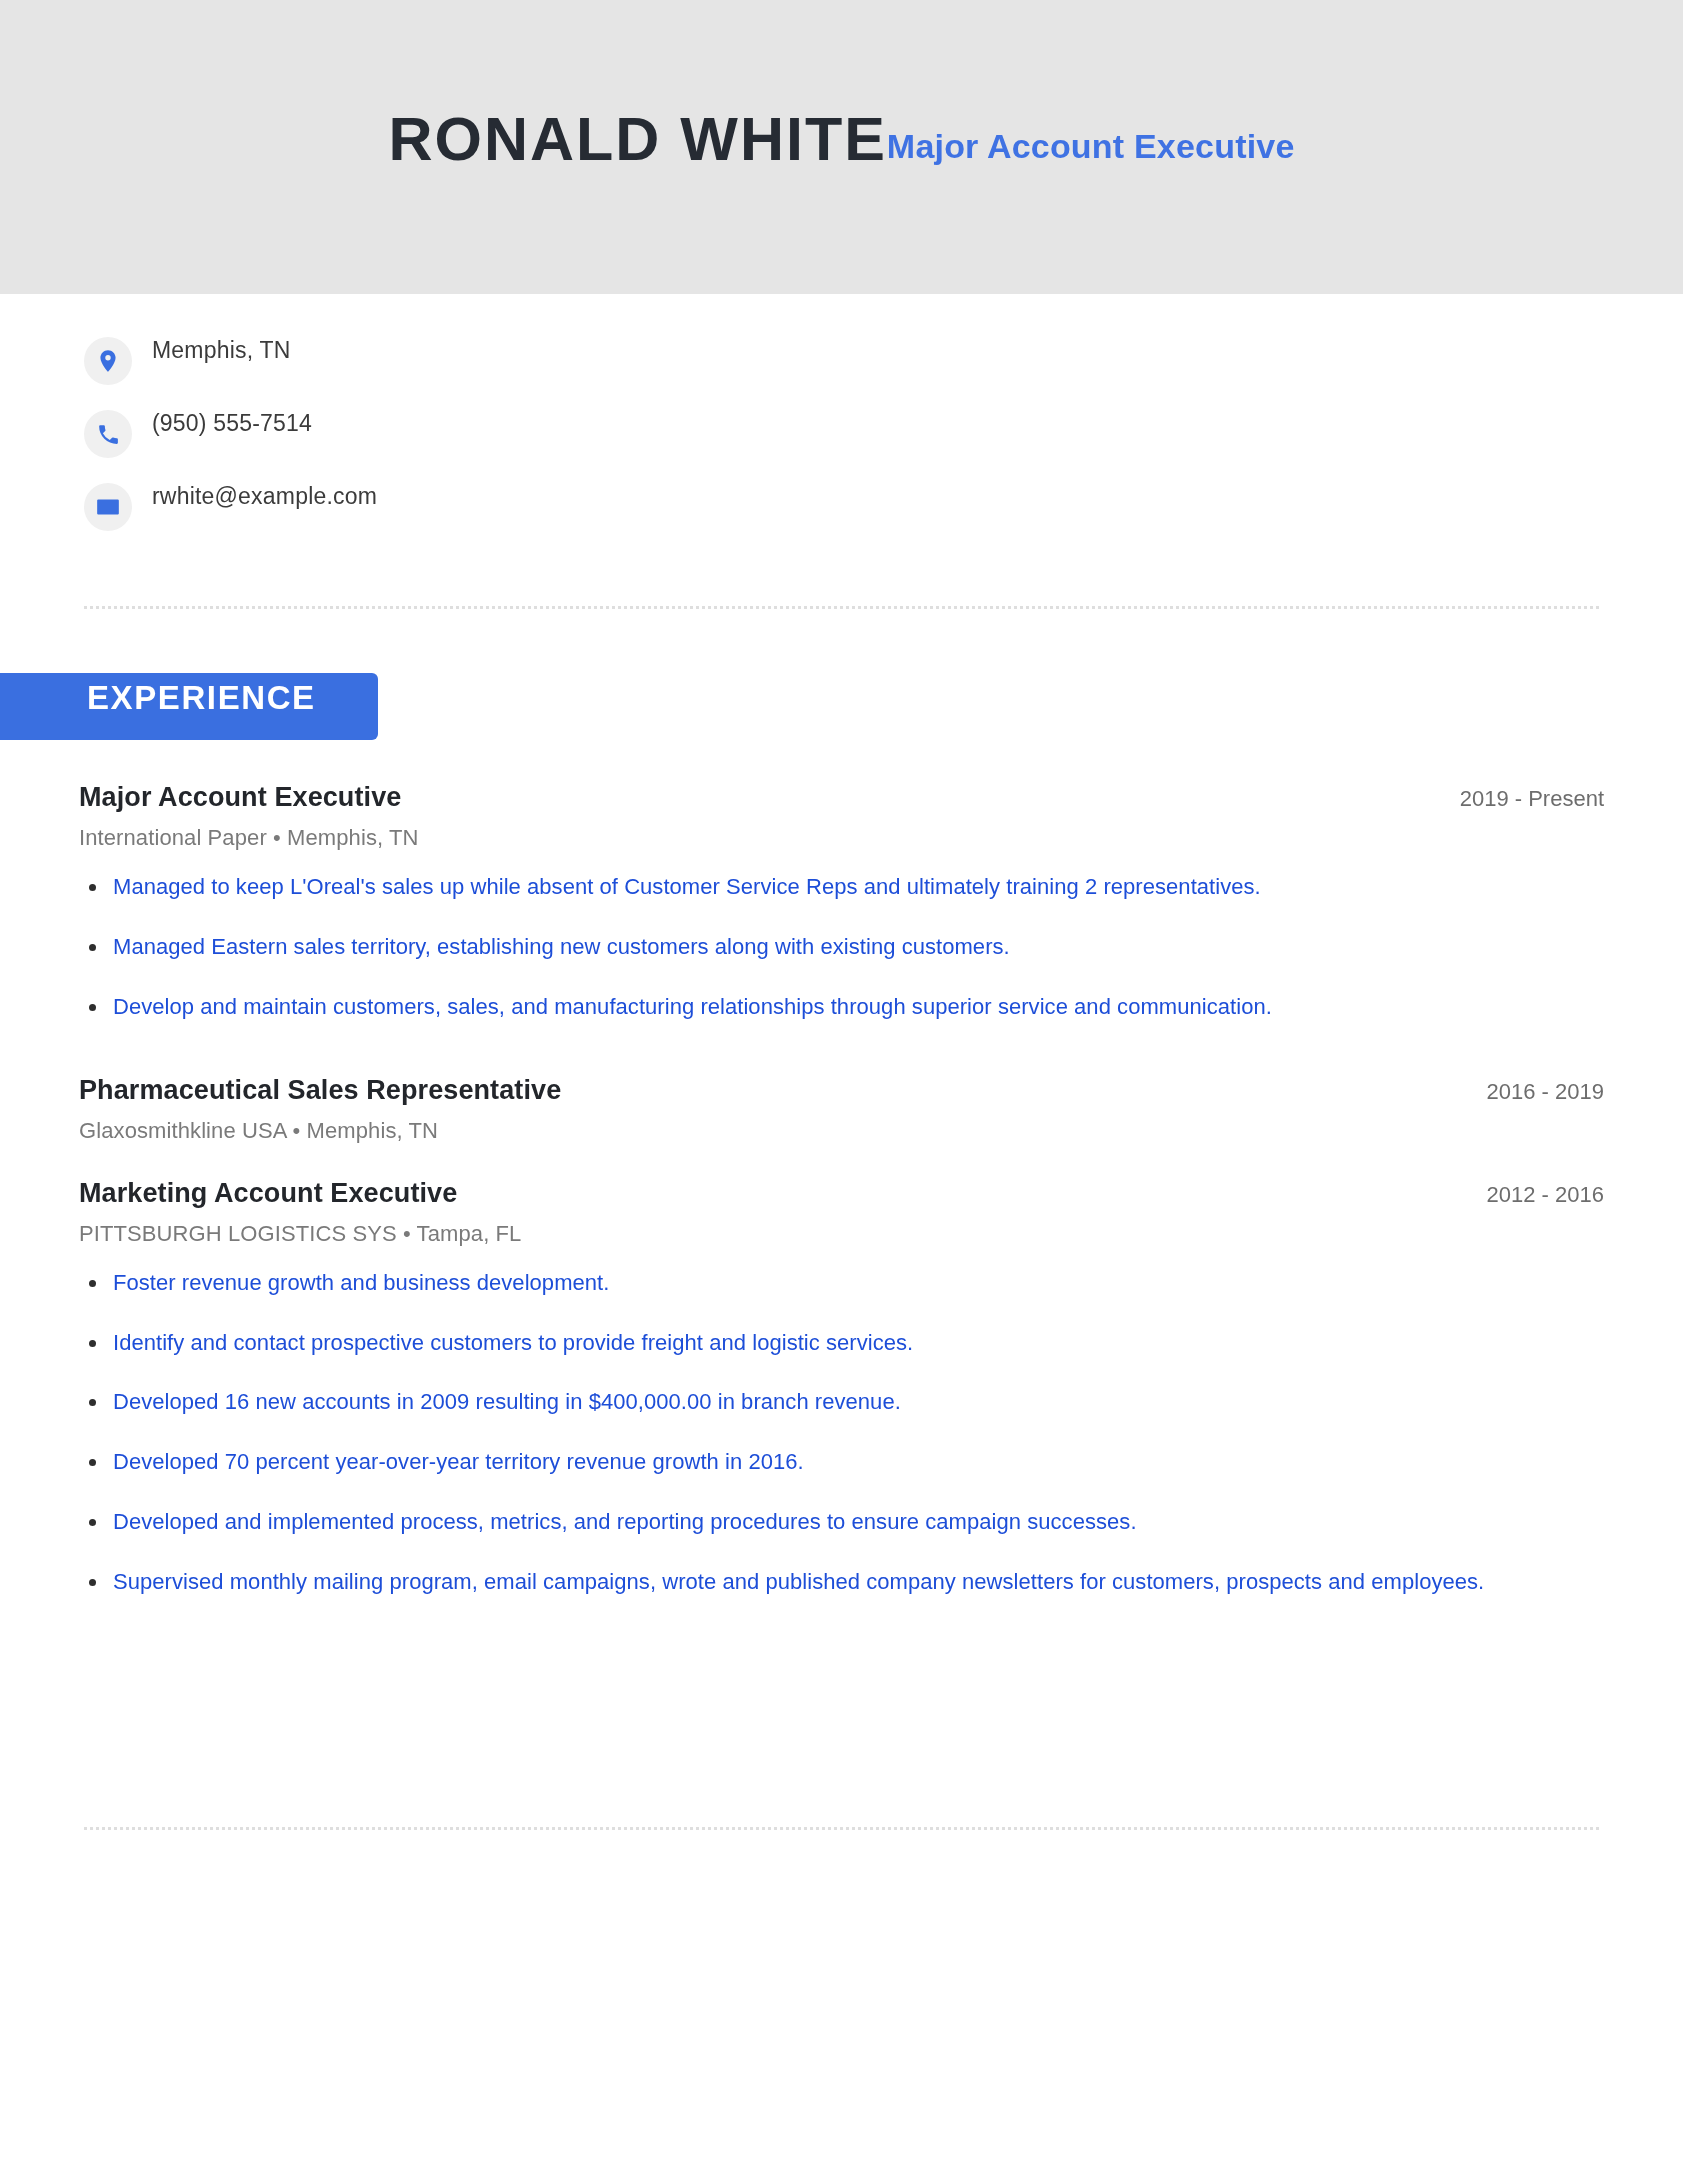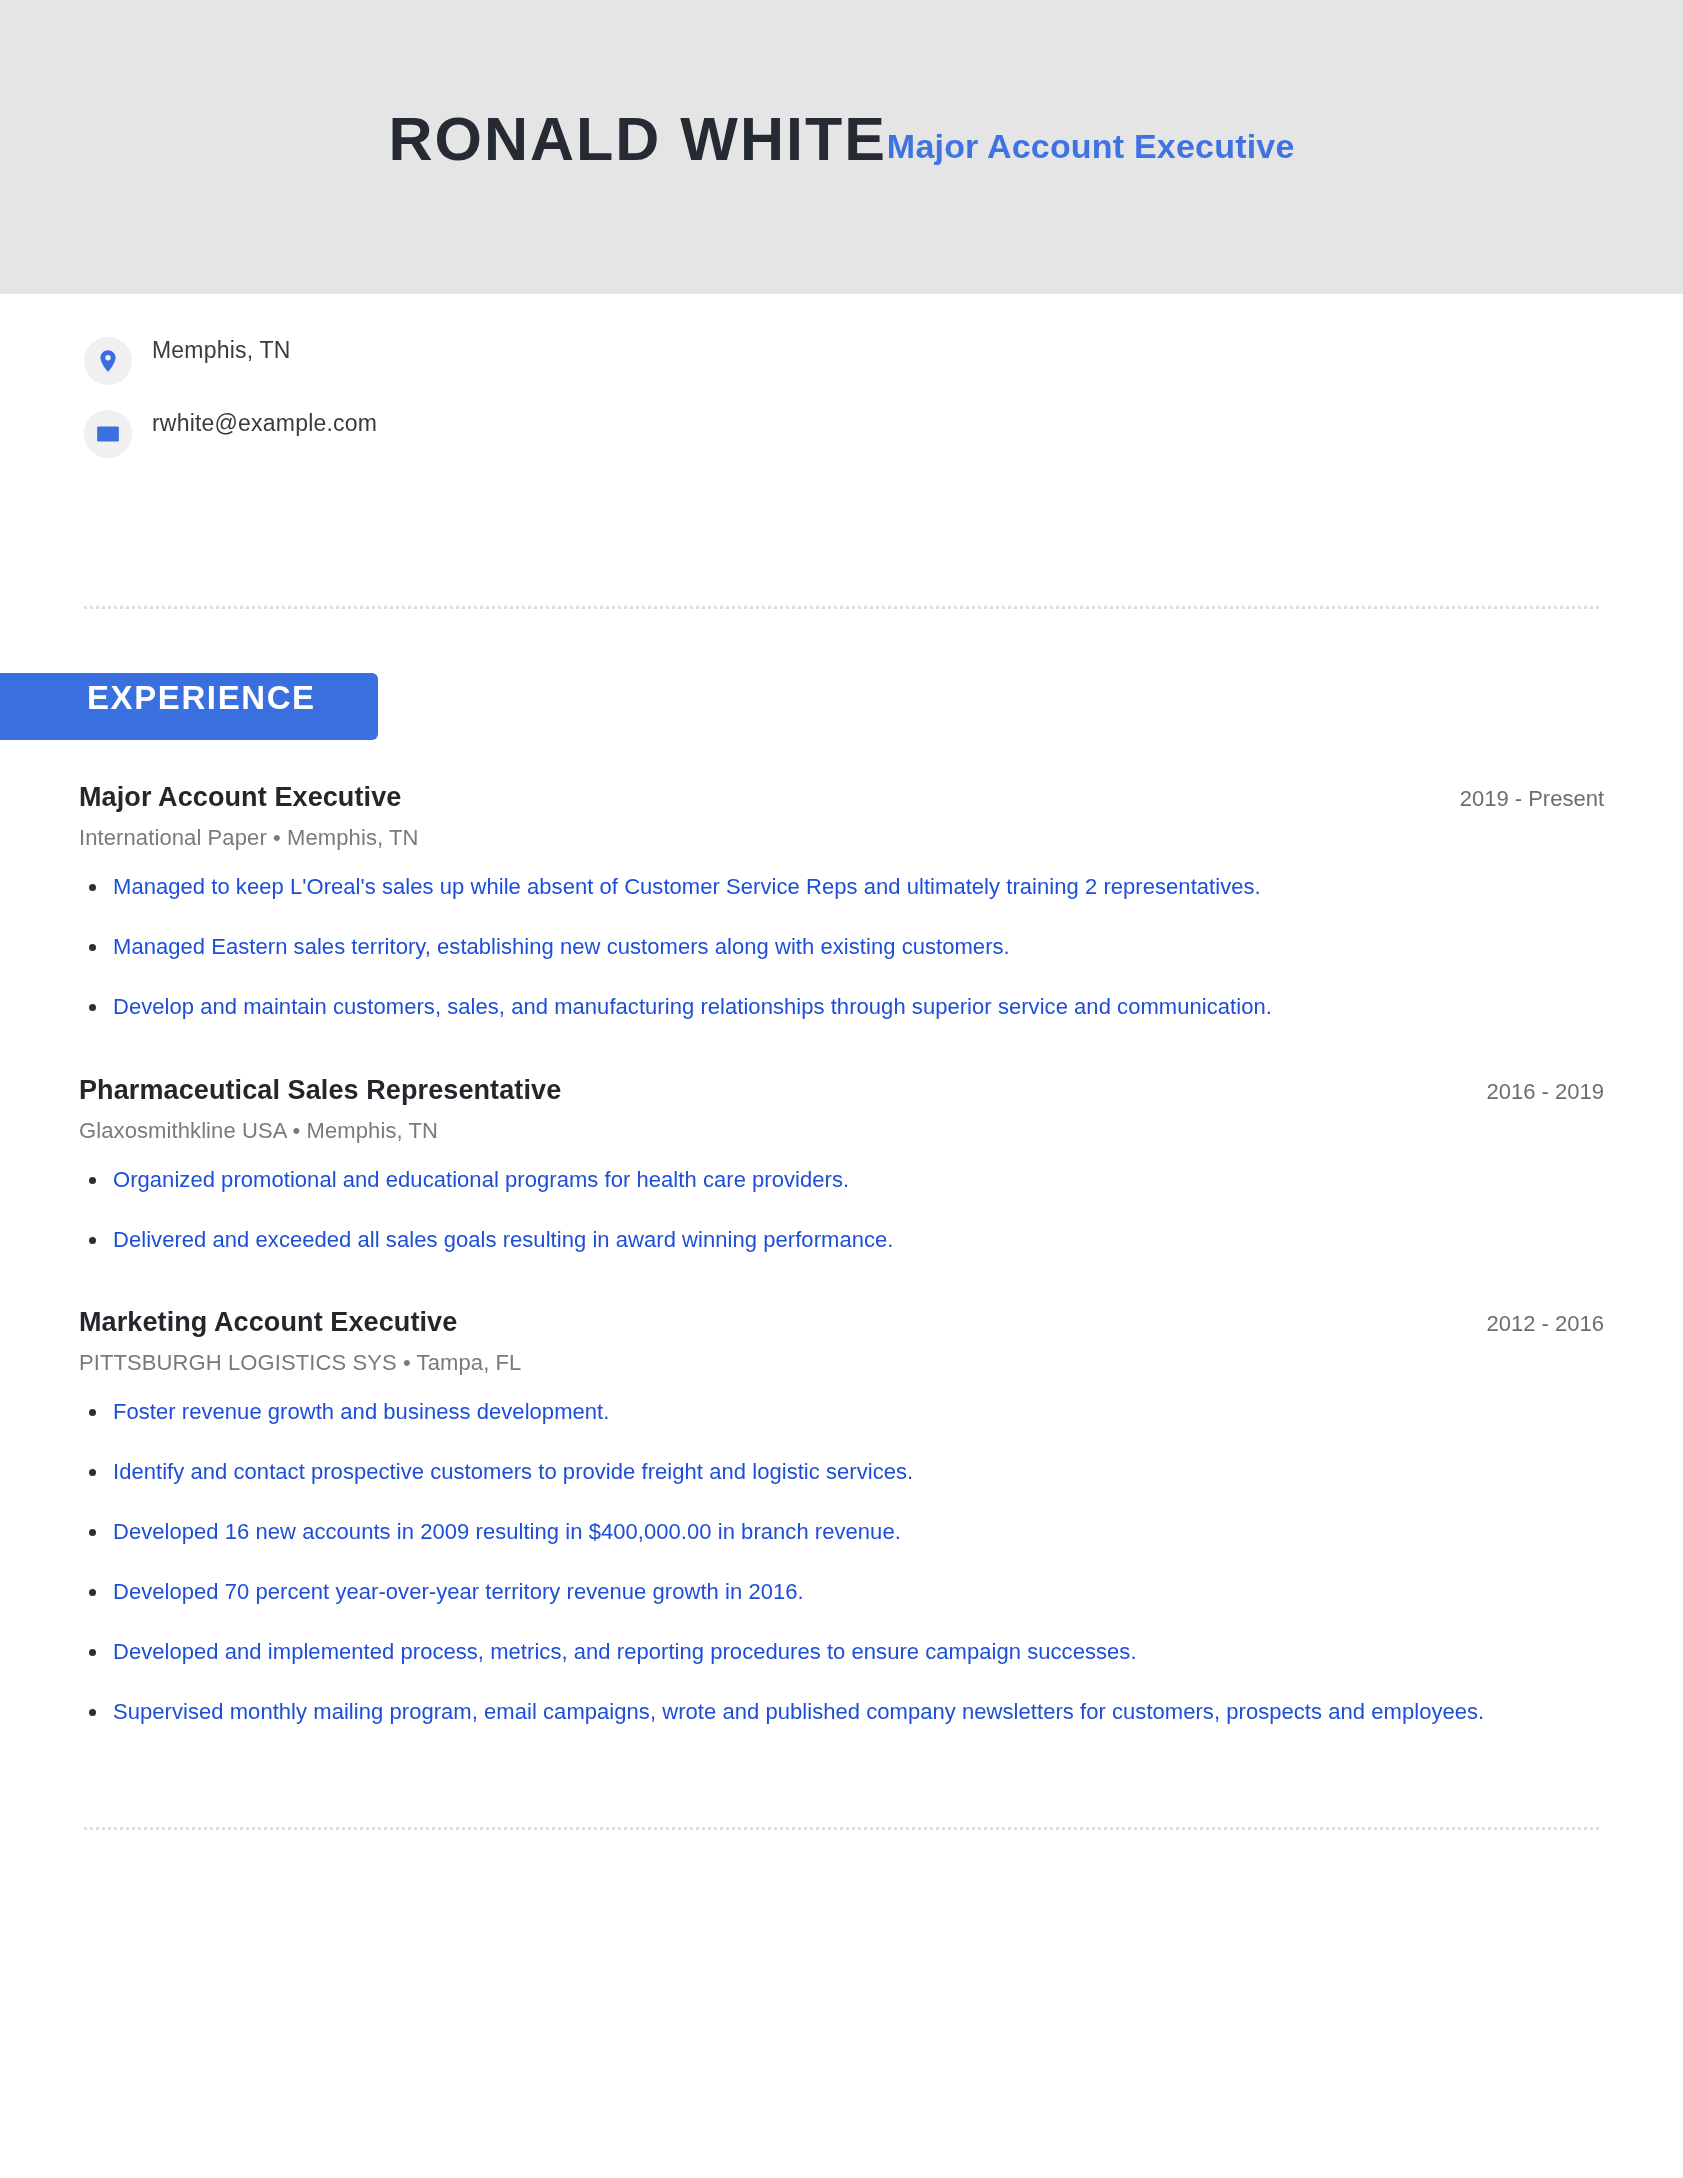--- a/index.html
+++ b/index.html
@@ -200,20 +200,28 @@
 
     <div class="contact-row">
       <span class="contact-icon">
         <svg width="26" height="26" viewBox="0 0 24 24" fill="#3a6fe0">
           <path d="M12 2C8.13 2 5 5.13 5 9c0 5.25 7 13 7 13s7-7.75 7-13c0-3.87-3.13-7-7-7zm0 9.5A2.5 2.5 0 1 1 12 6.5a2.5 2.5 0 0 1 0 5z"></path>
         </svg>
       </span>
       <span class="contact-text">Memphis, TN</span>
     </div>
 
+    <div class="contact-row">
+      <span class="contact-icon">
+        <svg width="25" height="25" viewBox="0 0 24 24" fill="#3a6fe0">
+          <path d="M6.62 10.79a15.05 15.05 0 0 0 6.59 6.59l2.2-2.2a1 1 0 0 1 1.02-.24 11.4 11.4 0 0 0 3.57.57 1 1 0 0 1 1 1V20a1 1 0 0 1-1 1A17 17 0 0 1 3 4a1 1 0 0 1 1-1h3.5a1 1 0 0 1 1 1c0 1.25.2 2.45.57 3.57a1 1 0 0 1-.25 1.02l-2.2 2.2z"></path>
+        </svg>
+      </span>
+      <span class="contact-text">(950) 555-7514</span>
+    </div>
 
     <div class="contact-row">
       <span class="contact-icon">
         <svg width="26" height="26" viewBox="0 0 24 24" fill="#3a6fe0">
           <path d="M3 5h18a1 1 0 0 1 1 1v12a1 1 0 0 1-1 1H3a1 1 0 0 1-1-1V6a1 1 0 0 1 1-1zm9 7.2L4.3 6.8h15.4L12 12.2z"></path>
         </svg>
       </span>
       <span class="contact-text">rwhite@example.com</span>
     </div>
 
@@ -241,24 +249,20 @@
     </div>
 
     <div class="entry-gap"></div>
 
     <div class="job-entry">
       <div class="job-head">
         <span class="job-title">Pharmaceutical Sales Representative</span>
         <span class="job-dates">2016 - 2019</span>
       </div>
       <div class="job-meta">Glaxosmithkline USA  •  Memphis, TN</div>
-      <ul class="job-bullets">
-        <li>Organized promotional and educational programs for health care providers.</li>
-        <li>Delivered and exceeded all sales goals resulting in award winning performance.</li>
-      </ul>
     </div>
 
     <div class="entry-gap"></div>
 
     <div class="job-entry">
       <div class="job-head">
         <span class="job-title">Marketing Account Executive</span>
         <span class="job-dates">2012 - 2016</span>
       </div>
       <div class="job-meta">PITTSBURGH LOGISTICS SYS  •  Tampa, FL</div>

